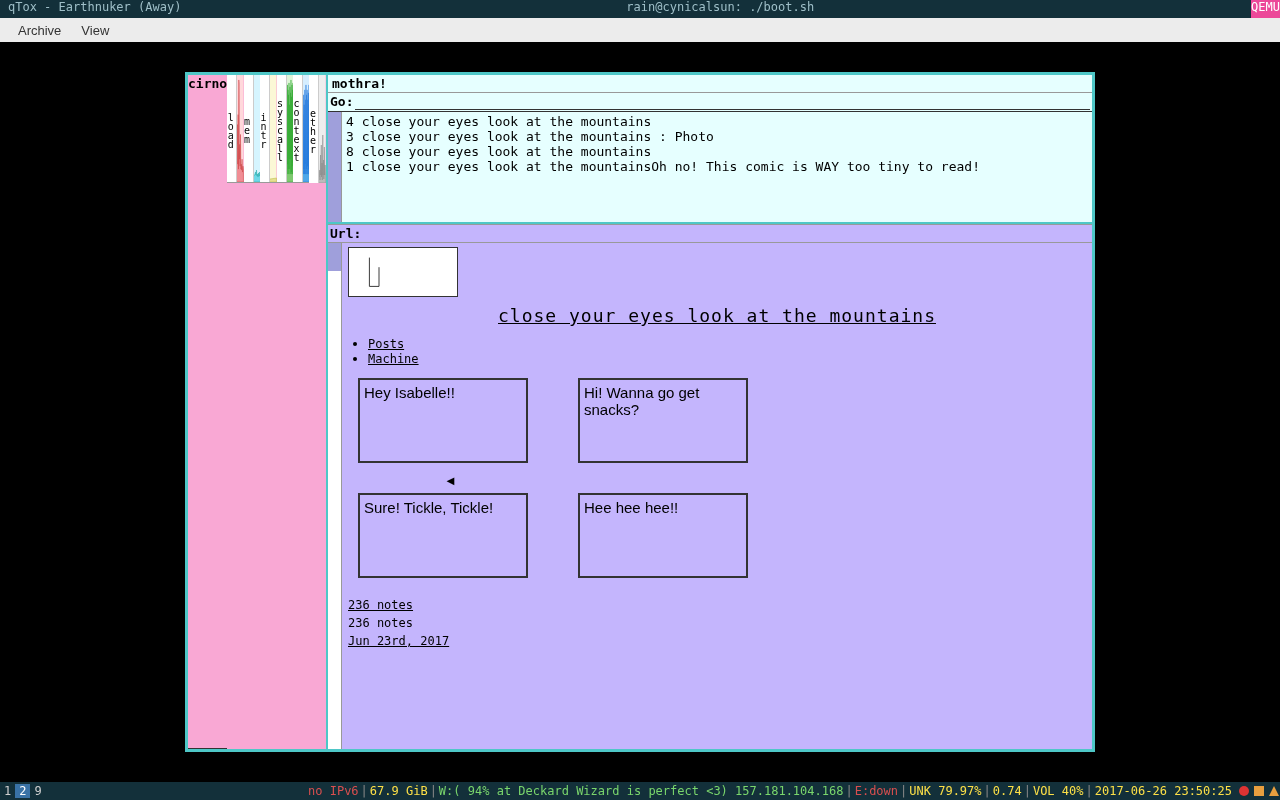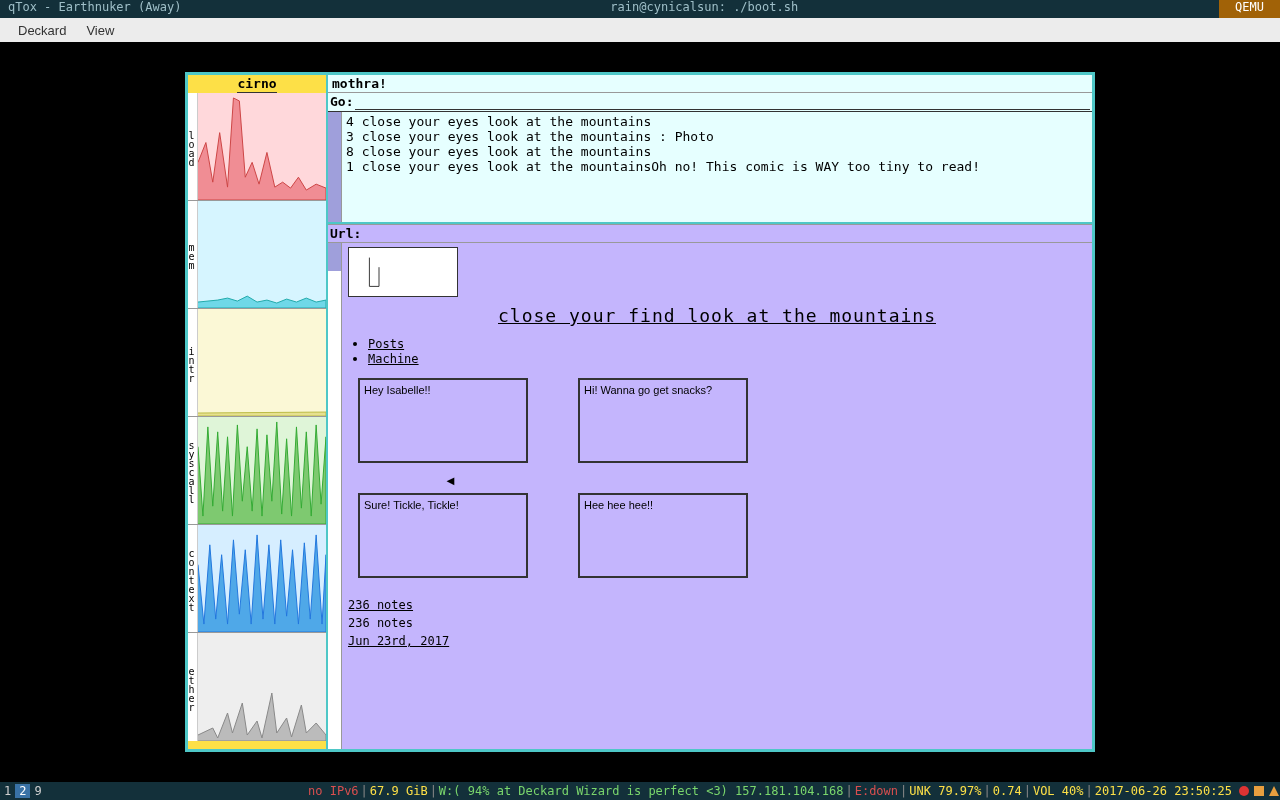--- a/index.html
+++ b/index.html
@@ -13,21 +13,21 @@
   }
   .top-taskbar {
     height: 18px;
     background: #13303a;
     display: flex;
     color: #9fbfc8;
     font-size: 12px;
   }
   .taskbar-item { padding: 0 8px; }
   .taskbar-item.dark { background: #13303a; }
-  .taskbar-item.active { background: #a16207; color: #fff; padding: 0 16px; }
+  .taskbar-item.active { background: #ec4899; color: #fff; padding: 0 0; }
   .taskbar-spacer { flex: 1; }
 
   .menubar {
     height: 24px;
     background: #ececec;
     display: flex;
     align-items: center;
     font-family: sans-serif;
     font-size: 13px;
     color: #333;
@@ -50,25 +50,23 @@
     width: 910px;
     height: 680px;
     display: flex;
     border: 3px solid #4ec7c7;
     background: #fff;
   }
 
   
   .sidebar {
     width: 140px;
-    background: #fde047;
-    display: flex;
-    flex-direction: column;
+    background: #f9a8d4;
+    display: flex;
     border-right: 2px solid #4ec7c7;
-    align-items: center;
   }
   .sidebar-title {
     text-align: center;
     font-family: monospace;
     font-size: 13px;
     font-weight: bold;
     border-bottom: 1px solid #333;
     padding: 1px 0;
   }
   .graph-box {
@@ -200,21 +198,21 @@
     display: grid;
     grid-template-columns: 180px 180px;
     gap: 30px 40px;
     margin-bottom: 20px;
     padding-left: 10px;
   }
   .comic-panel {
     width: 170px; height: 85px;
     border: 2px solid #333;
     font-family: cursive, sans-serif;
-    font-size: 11px;
+    font-size: 15px;
     display: flex;
     align-items: flex-start;
     padding: 4px;
     position: relative;
   }
   .cursor-arrow { position:absolute; left:96px; top:95px; font-size:13px; color:#000; }
 
   .tags-row { font-family: monospace; font-size: 12px; margin-top: 10px; }
   .tags-row a { text-decoration: underline; margin-right: 4px; color:#000; }
   .notes-link { font-family: monospace; text-decoration: underline; font-size: 12px; display: block; margin-top: 4px; color:#000;}
@@ -248,21 +246,21 @@
 
 <div class="top-taskbar">
   <div class="taskbar-item dark">qTox - Earthnuker (Away)</div>
   <div class="taskbar-spacer"></div>
   <div class="taskbar-item dark">rain@cynicalsun: ./boot.sh</div>
   <div class="taskbar-spacer"></div>
   <div class="taskbar-item active">QEMU</div>
 </div>
 
 <div class="menubar">
-  <div class="menubar-item">Deckard</div>
+  <div class="menubar-item">Archive</div>
   <div class="menubar-item">View</div>
 </div>
 
 <div class="vm-area">
   <div class="plan9-window">
 
     <div class="sidebar">
       <div class="sidebar-title">cirno</div>
 
       <div class="graph-box">
@@ -348,21 +346,21 @@
       <div class="page-area">
         <div class="page-scroll-gutter">
           <div class="scroll-thumb" style="top:0;height:28px"></div>
         </div>
         <div class="page-content">
           <div class="small-img-placeholder">
             <svg width="100%" height="100%" viewBox="0 0 110 50">
                 <polyline points="20,10 20,40 30,40 30,20 M40,10 40,40 50,40 50,20" fill="none" stroke="#333"></polyline>
               </svg>
           </div>
-          <div class="page-title">close your find look at the mountains</div>
+          <div class="page-title">close your eyes look at the mountains</div>
           <ul class="page-links">
             <li><a href="#">Posts</a></li>
             <li><a href="#">Machine</a></li>
           </ul>
 
           <div class="comic-grid" style="position:relative">
             <div class="comic-panel">Hey Isabelle!!</div>
             <div class="comic-panel">Hi! Wanna go get snacks?</div>
             <div class="comic-panel">Sure! Tickle, Tickle!</div>
             <div class="comic-panel">Hee hee hee!!</div>

